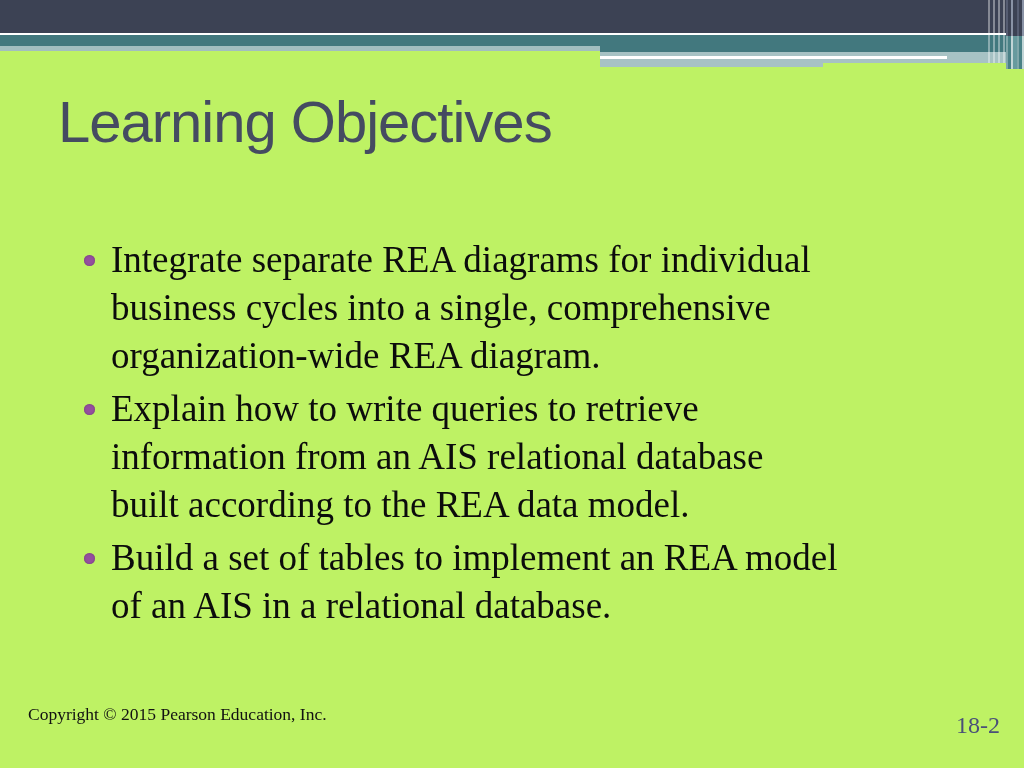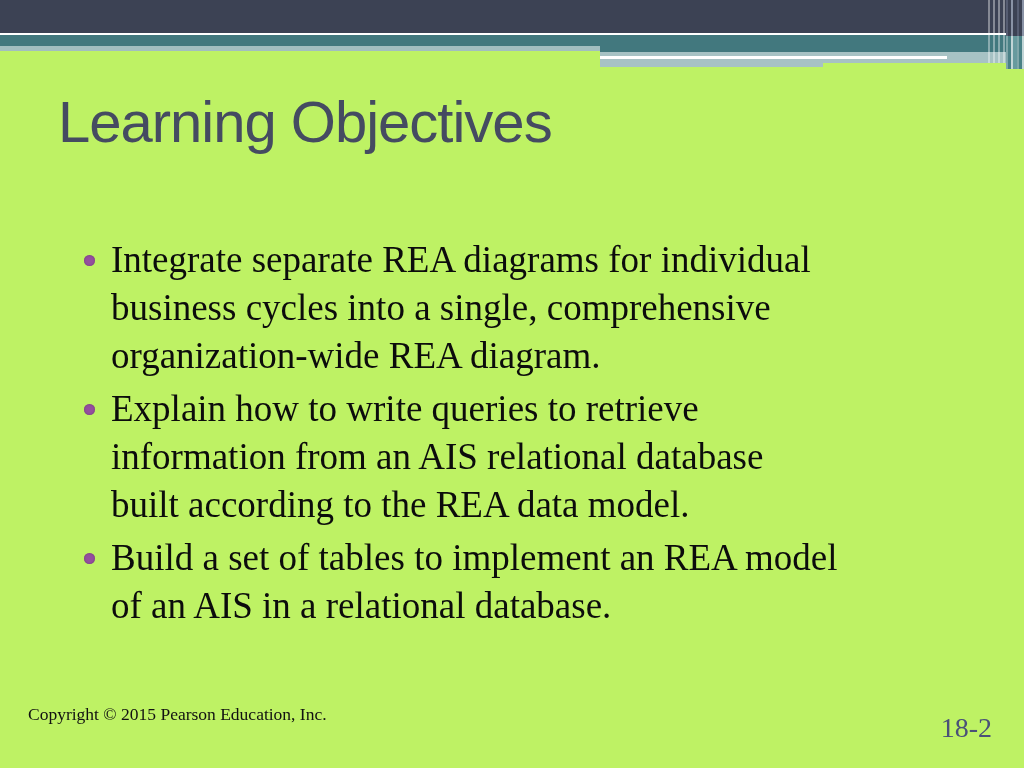--- a/index.html
+++ b/index.html
@@ -82,22 +82,22 @@
 
   
   .copyright {
     position: absolute;
     left: 28px; top: 704px;
     font-size: 17.5px;
     color: #111111;
   }
   .page-number {
     position: absolute;
-    right: 32px; top: 712px;
-    font-size: 28px;
+    right: 24px; top: 712px;
+    font-size: 24px;
     color: #4a5078;
   }
 </style>
 </head>
 <body>
 
 <div class="slide">
 
   <div>
     <div class="deco bar-dark"></div>

